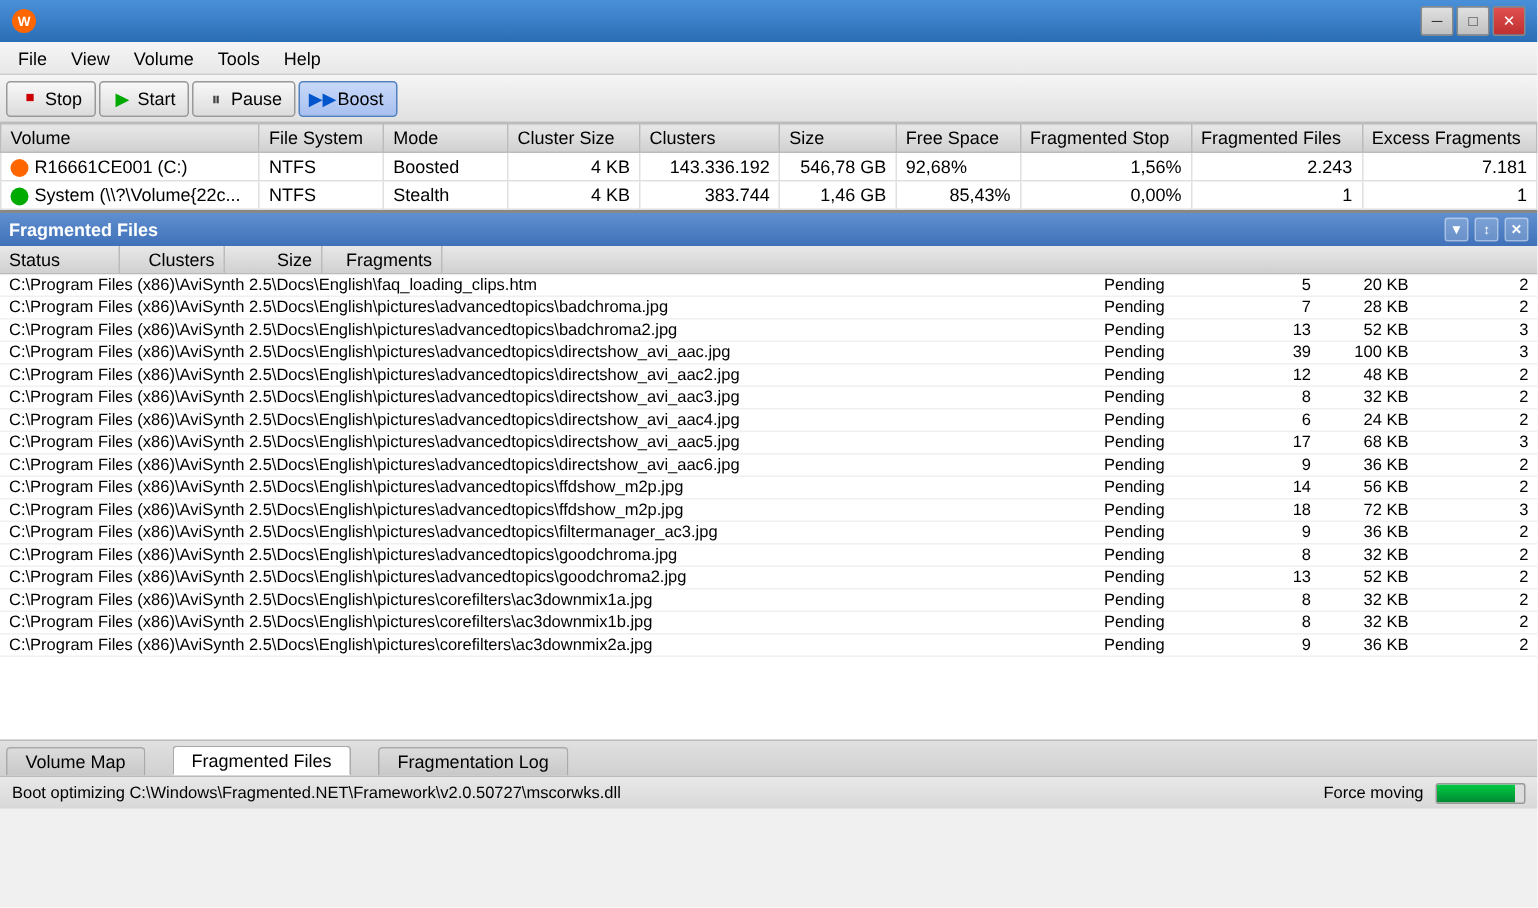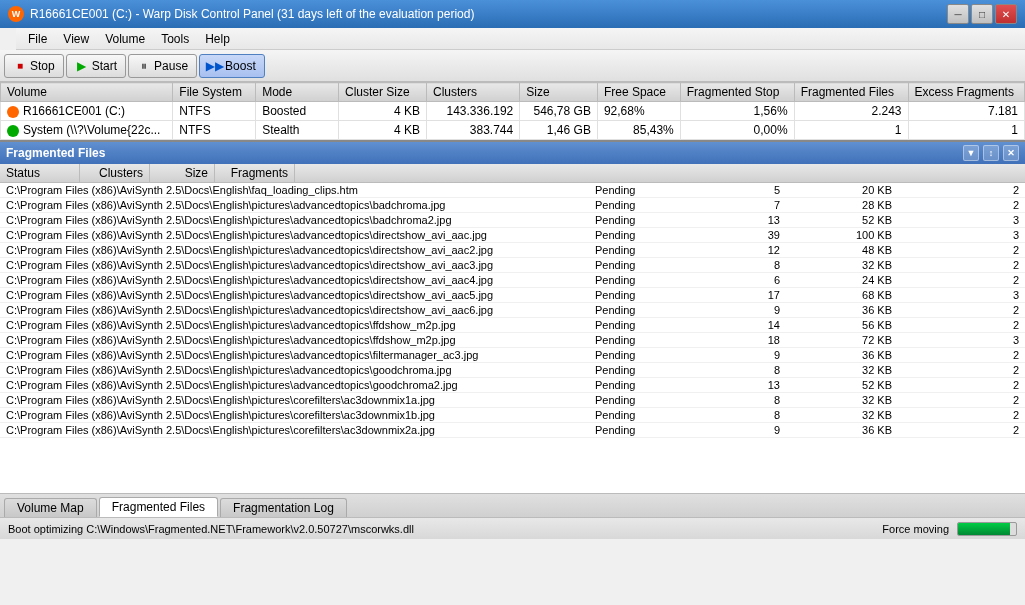--- a/index.html
+++ b/index.html
@@ -61,21 +61,20 @@
     .win-btn.close { background: linear-gradient(to bottom, #e05050, #c03030); color: white; }
 
     
     .menu-bar {
       background: linear-gradient(to bottom, #f5f5f5, #e8e8e8);
       border-bottom: 1px solid #ccc;
       height: 22px;
       display: flex;
       align-items: center;
       padding: 0 4px;
-      margin-left: 16px;
     }
     .menu-item {
       padding: 2px 8px;
       cursor: pointer;
       border-radius: 2px;
       color: #000;
     }
 
     
     .toolbar {
@@ -196,21 +195,20 @@
 
     .file-list-scroll {
       height: 310px;
       overflow-y: auto;
       background: white;
     }
     .file-row {
       display: flex;
       border-bottom: 1px solid #f0f0f0;
       font-size: 11px;
-      gap: 47px;
     }
     .fr-cell {
       padding: 1px 6px;
       white-space: nowrap;
       overflow: hidden;
     }
     .fr-name { flex: 1; overflow: hidden; text-overflow: ellipsis; }
     .fr-status { width: 80px; }
     .fr-clusters { width: 70px; text-align: right; }
     .fr-size { width: 65px; text-align: right; }
@@ -231,21 +229,21 @@
       padding: 0 4px;
     }
     .tab {
       padding: 2px 12px;
       background: linear-gradient(to bottom, #dcdcdc, #c8c8c8);
       border: 1px solid #aaa;
       border-bottom: none;
       border-radius: 3px 3px 0 0;
       cursor: pointer;
       font-size: 12px;
-      margin-right: 2px;
+      margin-right: 18px;
     }
     .tab.active {
       background: white;
       border-bottom: 1px solid white;
       position: relative;
       z-index: 1;
     }
 
     
     .status-bar {
@@ -279,21 +277,20 @@
 
     
     .sort-arrow { color: #888; font-size: 10px; }
   </style>
 </head>
 <body>
 
 <div class="title-bar">
   <div class="title-bar-left">
     <div class="title-icon">W</div>
-    <span class="title-text">R16661CE001 (C:) - Warp Disk Control Panel (31 days left of the evaluation period)</span>
   </div>
   <div class="title-bar-right">
     <div class="win-btn">─</div>
     <div class="win-btn">□</div>
     <div class="win-btn close">✕</div>
   </div>
 </div>
 
 <div class="menu-bar">
   <span class="menu-item">File</span>

